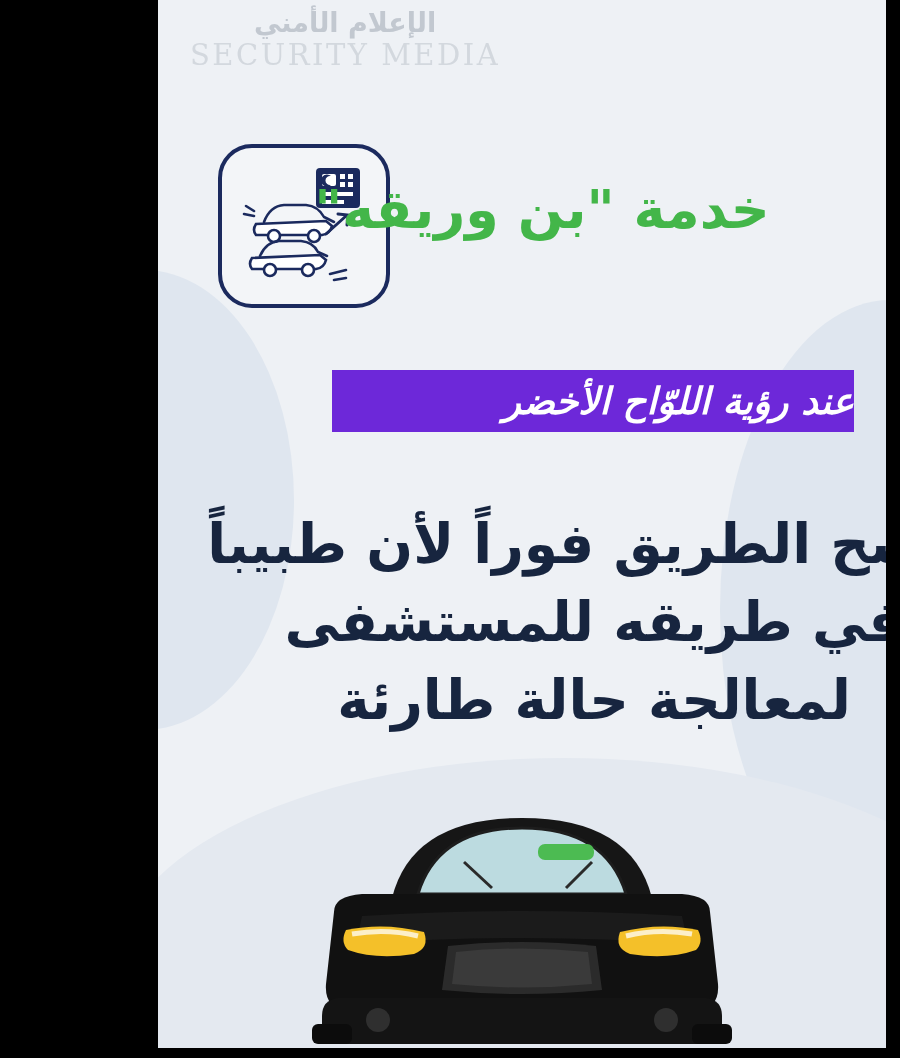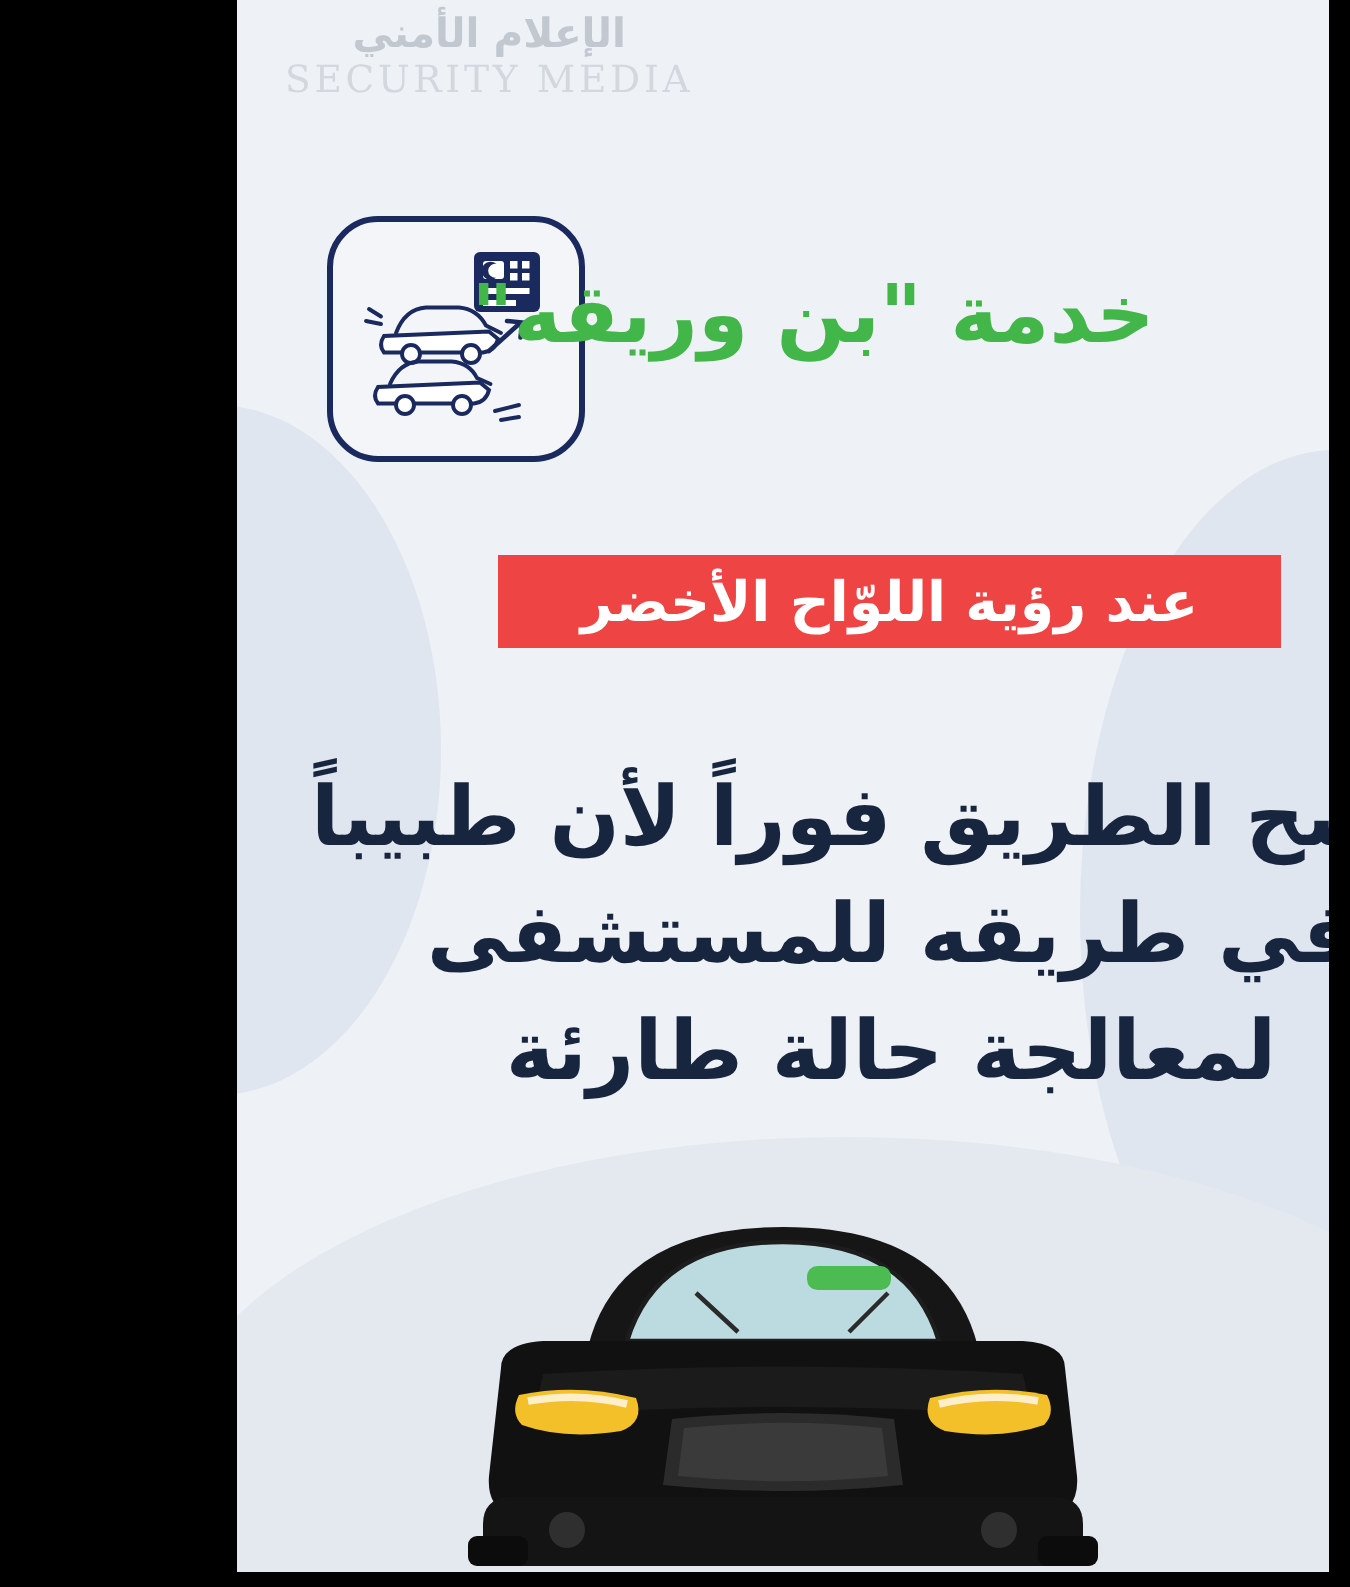--- a/index.html
+++ b/index.html
@@ -82,21 +82,21 @@
   }
   .logo-ar {
     font-size: 27px;
     letter-spacing: 2px;
     color: #c2c8d0;
     line-height: 1.1;
     font-weight: 600;
   }
   .logo-en {
     font-family: "DejaVu Serif", "Liberation Serif", serif;
-    font-size: 25px;
+    font-size: 29px;
     letter-spacing: 2.5px;
     color: #d3d8de;
     line-height: 1.15;
     margin-top: 1px;
   }
 
   
   .badge {
     position: absolute;
     top: 144px;
@@ -125,25 +125,26 @@
     letter-spacing: 0px;
   }
 
   
   .banner {
     position: absolute;
     top: 370px;
     left: 188px;
     width: 522px;
     height: 62px;
-    background: #ef4444;
+    background: #6d28d9;
     display: flex;
     align-items: center;
-    justify-content: center;
-    z-index: 10;
+    justify-content: flex-start;
+    z-index: 10;
+    font-style: italic;
   }
   .banner-text {
     color: #ffffff;
     font-size: 37px;
     font-weight: 700;
     direction: rtl;
     white-space: nowrap;
   }
 
   

